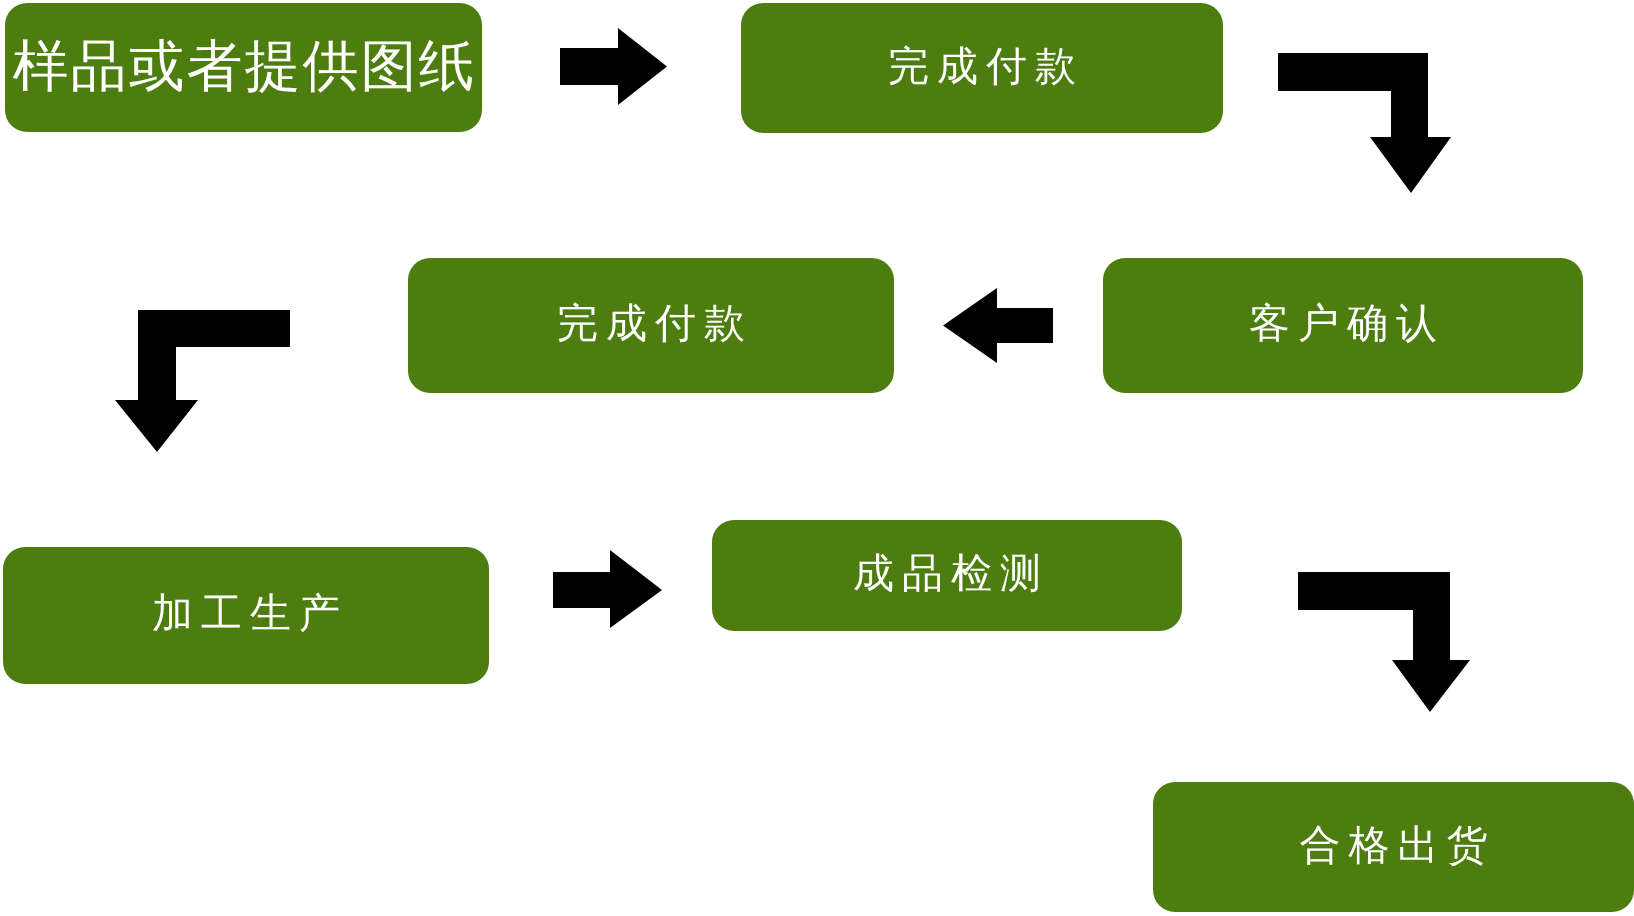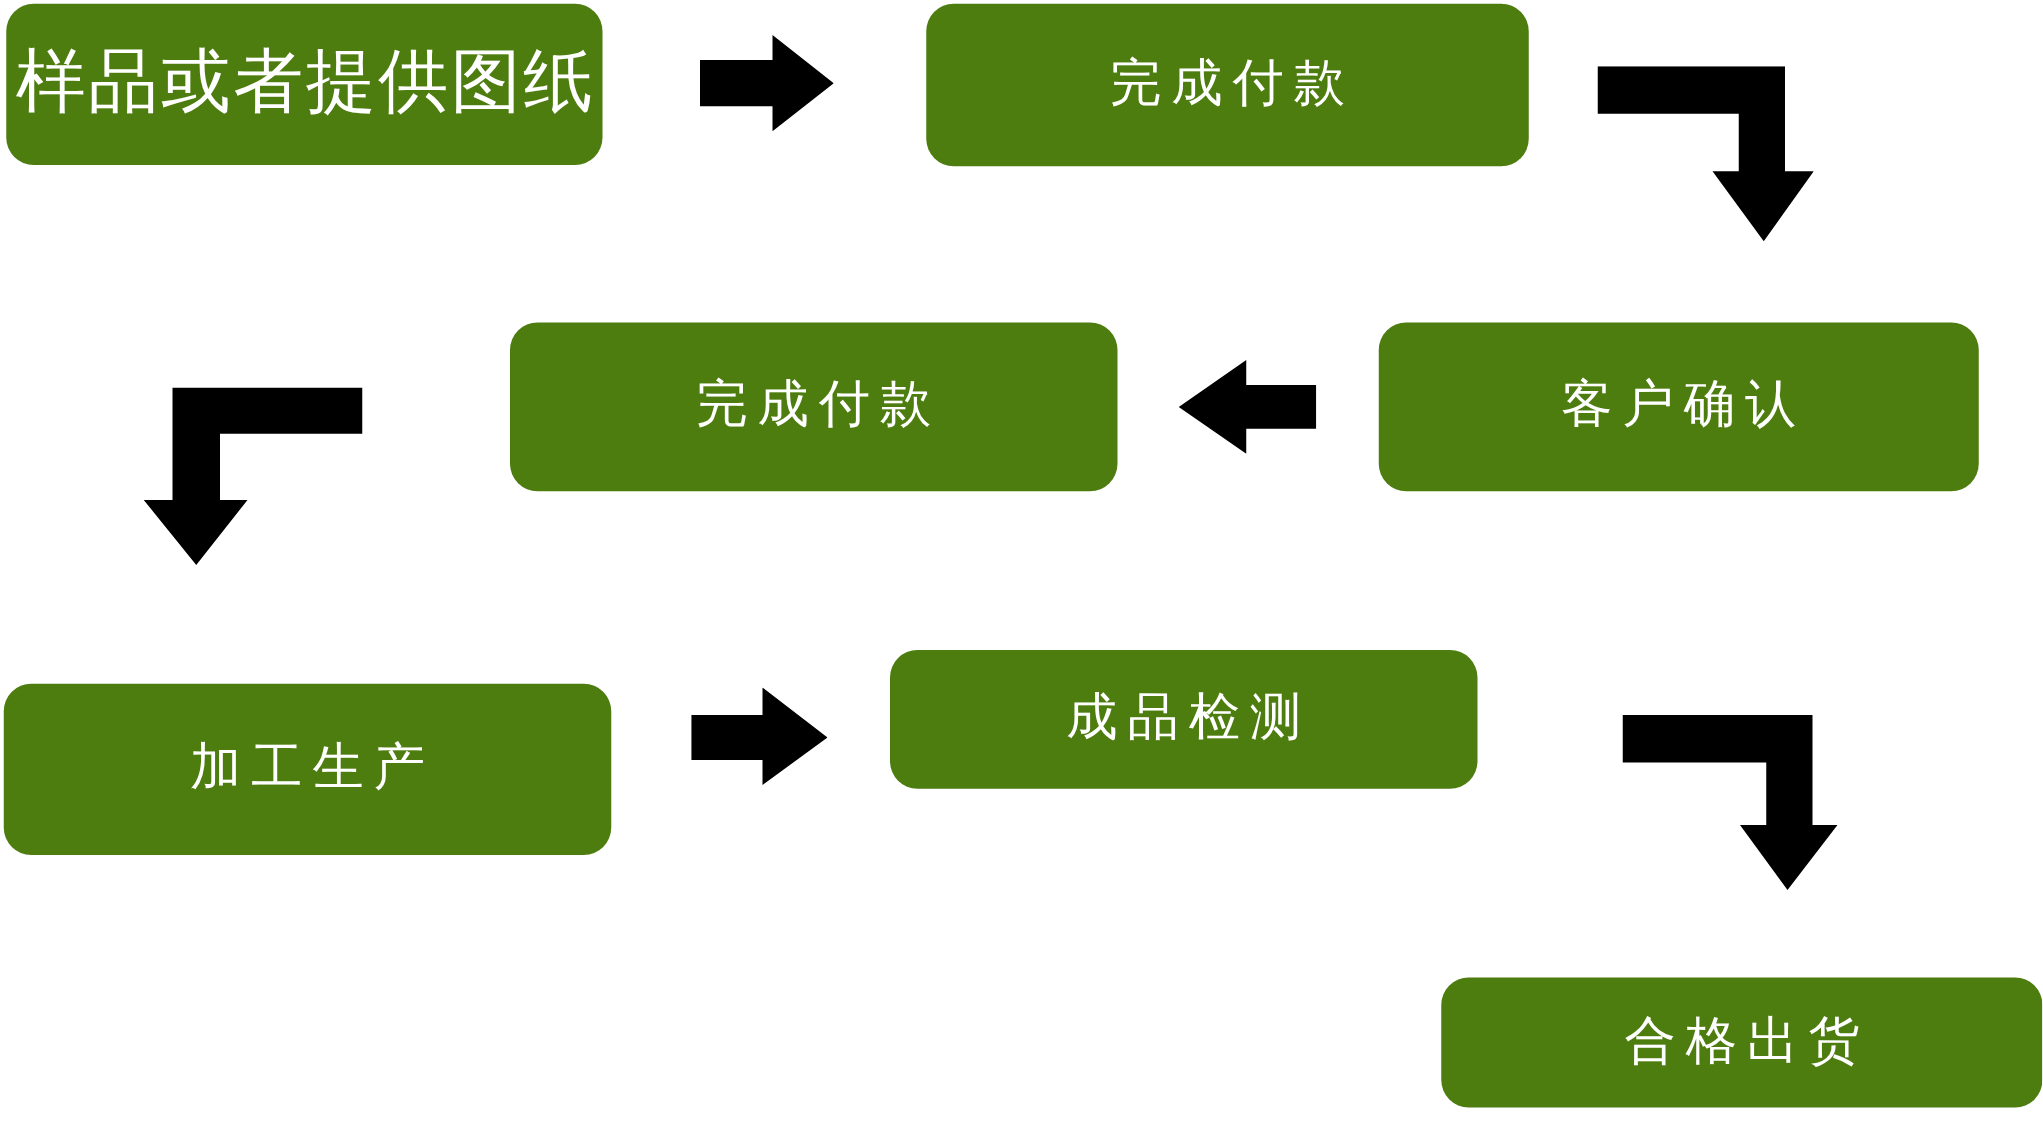--- a/index.html
+++ b/index.html
@@ -37,21 +37,21 @@
     letter-spacing: 2px;
     margin-right: -2px;
   }
   
   .box1 { left: 5px;    top: 3px;   width: 477px; height: 129px; }
   .box2 { left: 741px;  top: 3px;   width: 482px; height: 130px; }
   .box3 { left: 1103px; top: 258px; width: 480px; height: 135px; }
   .box4 { left: 408px;  top: 258px; width: 486px; height: 135px; }
   .box5 { left: 3px;    top: 523px; width: 486px; height: 137px; margin-top: 24px; }
   .box6 { left: 712px;  top: 520px; width: 470px; height: 111px; }
-  .box7 { left: 1153px; top: 782px; width: 481px; height: 104px; }
+  .box7 { left: 1153px; top: 782px; width: 481px; height: 130px; }
   .arrow {
     position: absolute;
     display: block;
   }
   .a1 { left: 560px;  top: 28px;  }
   .eA { left: 1278px; top: 53px;  }
   .a2 { left: 943px;  top: 288px; }
   .eB { left: 115px;  top: 310px; }
   .a3 { left: 553px;  top: 550px; }
   .eC { left: 1298px; top: 572px; }

